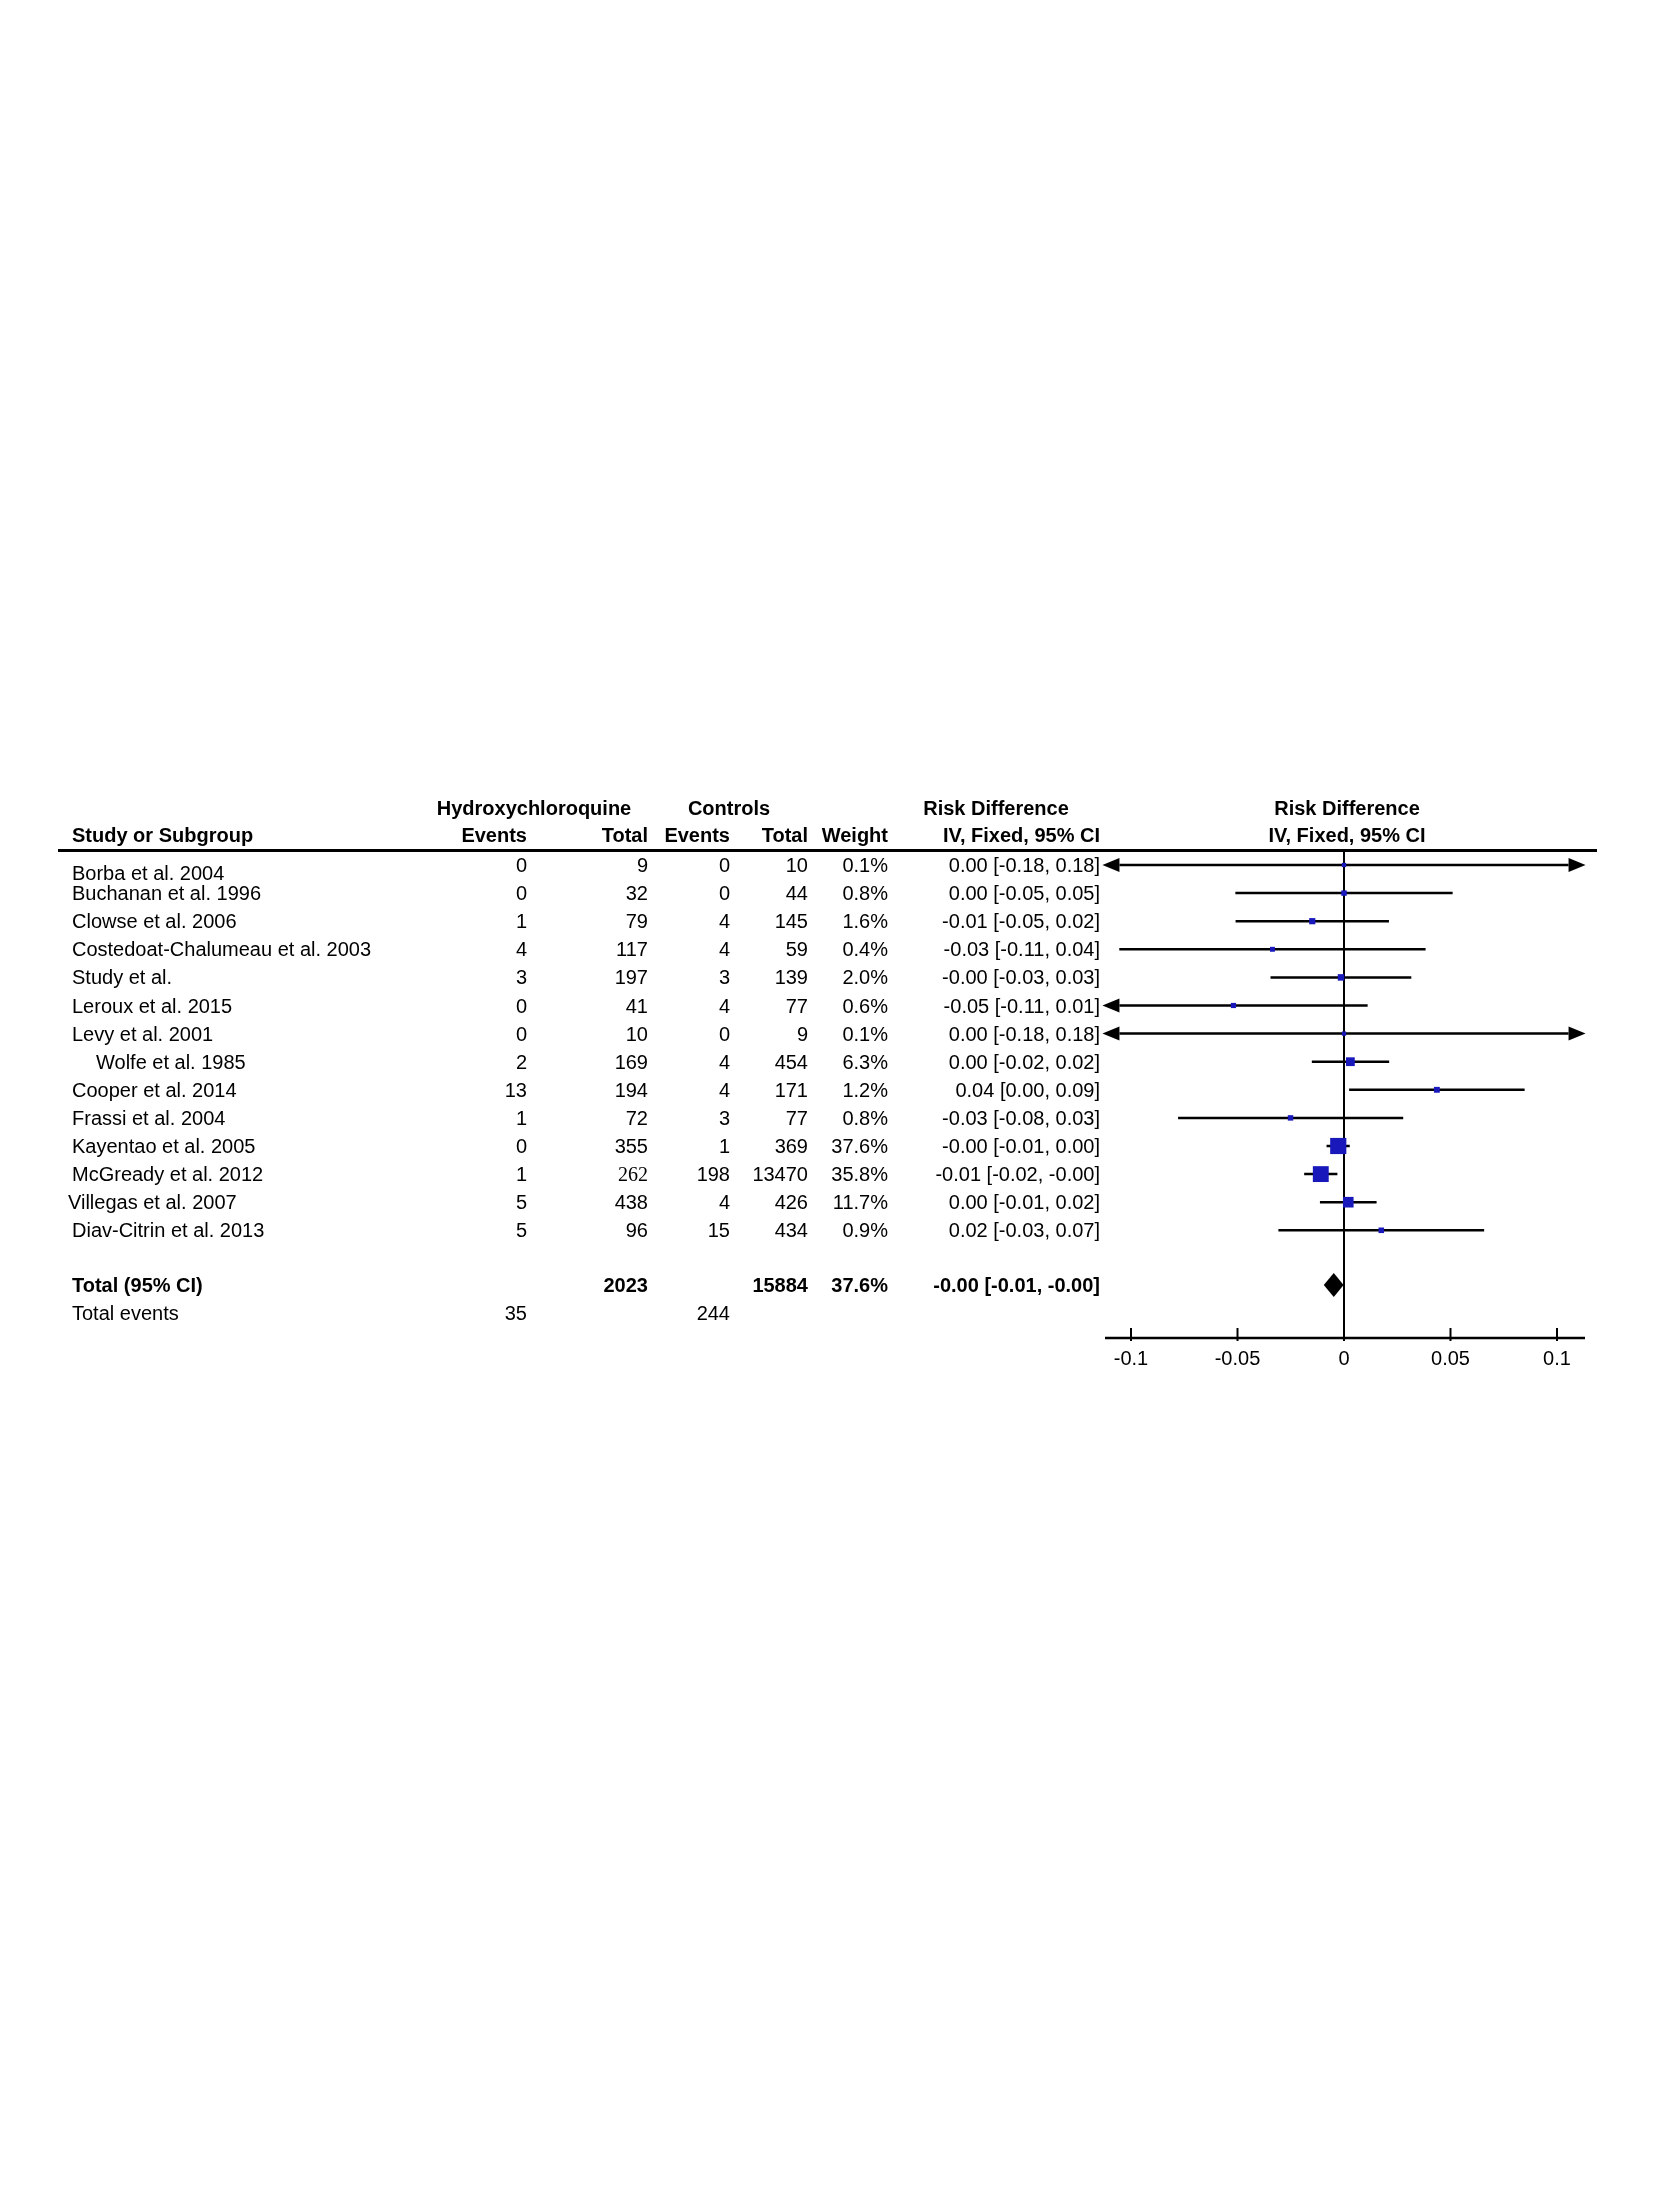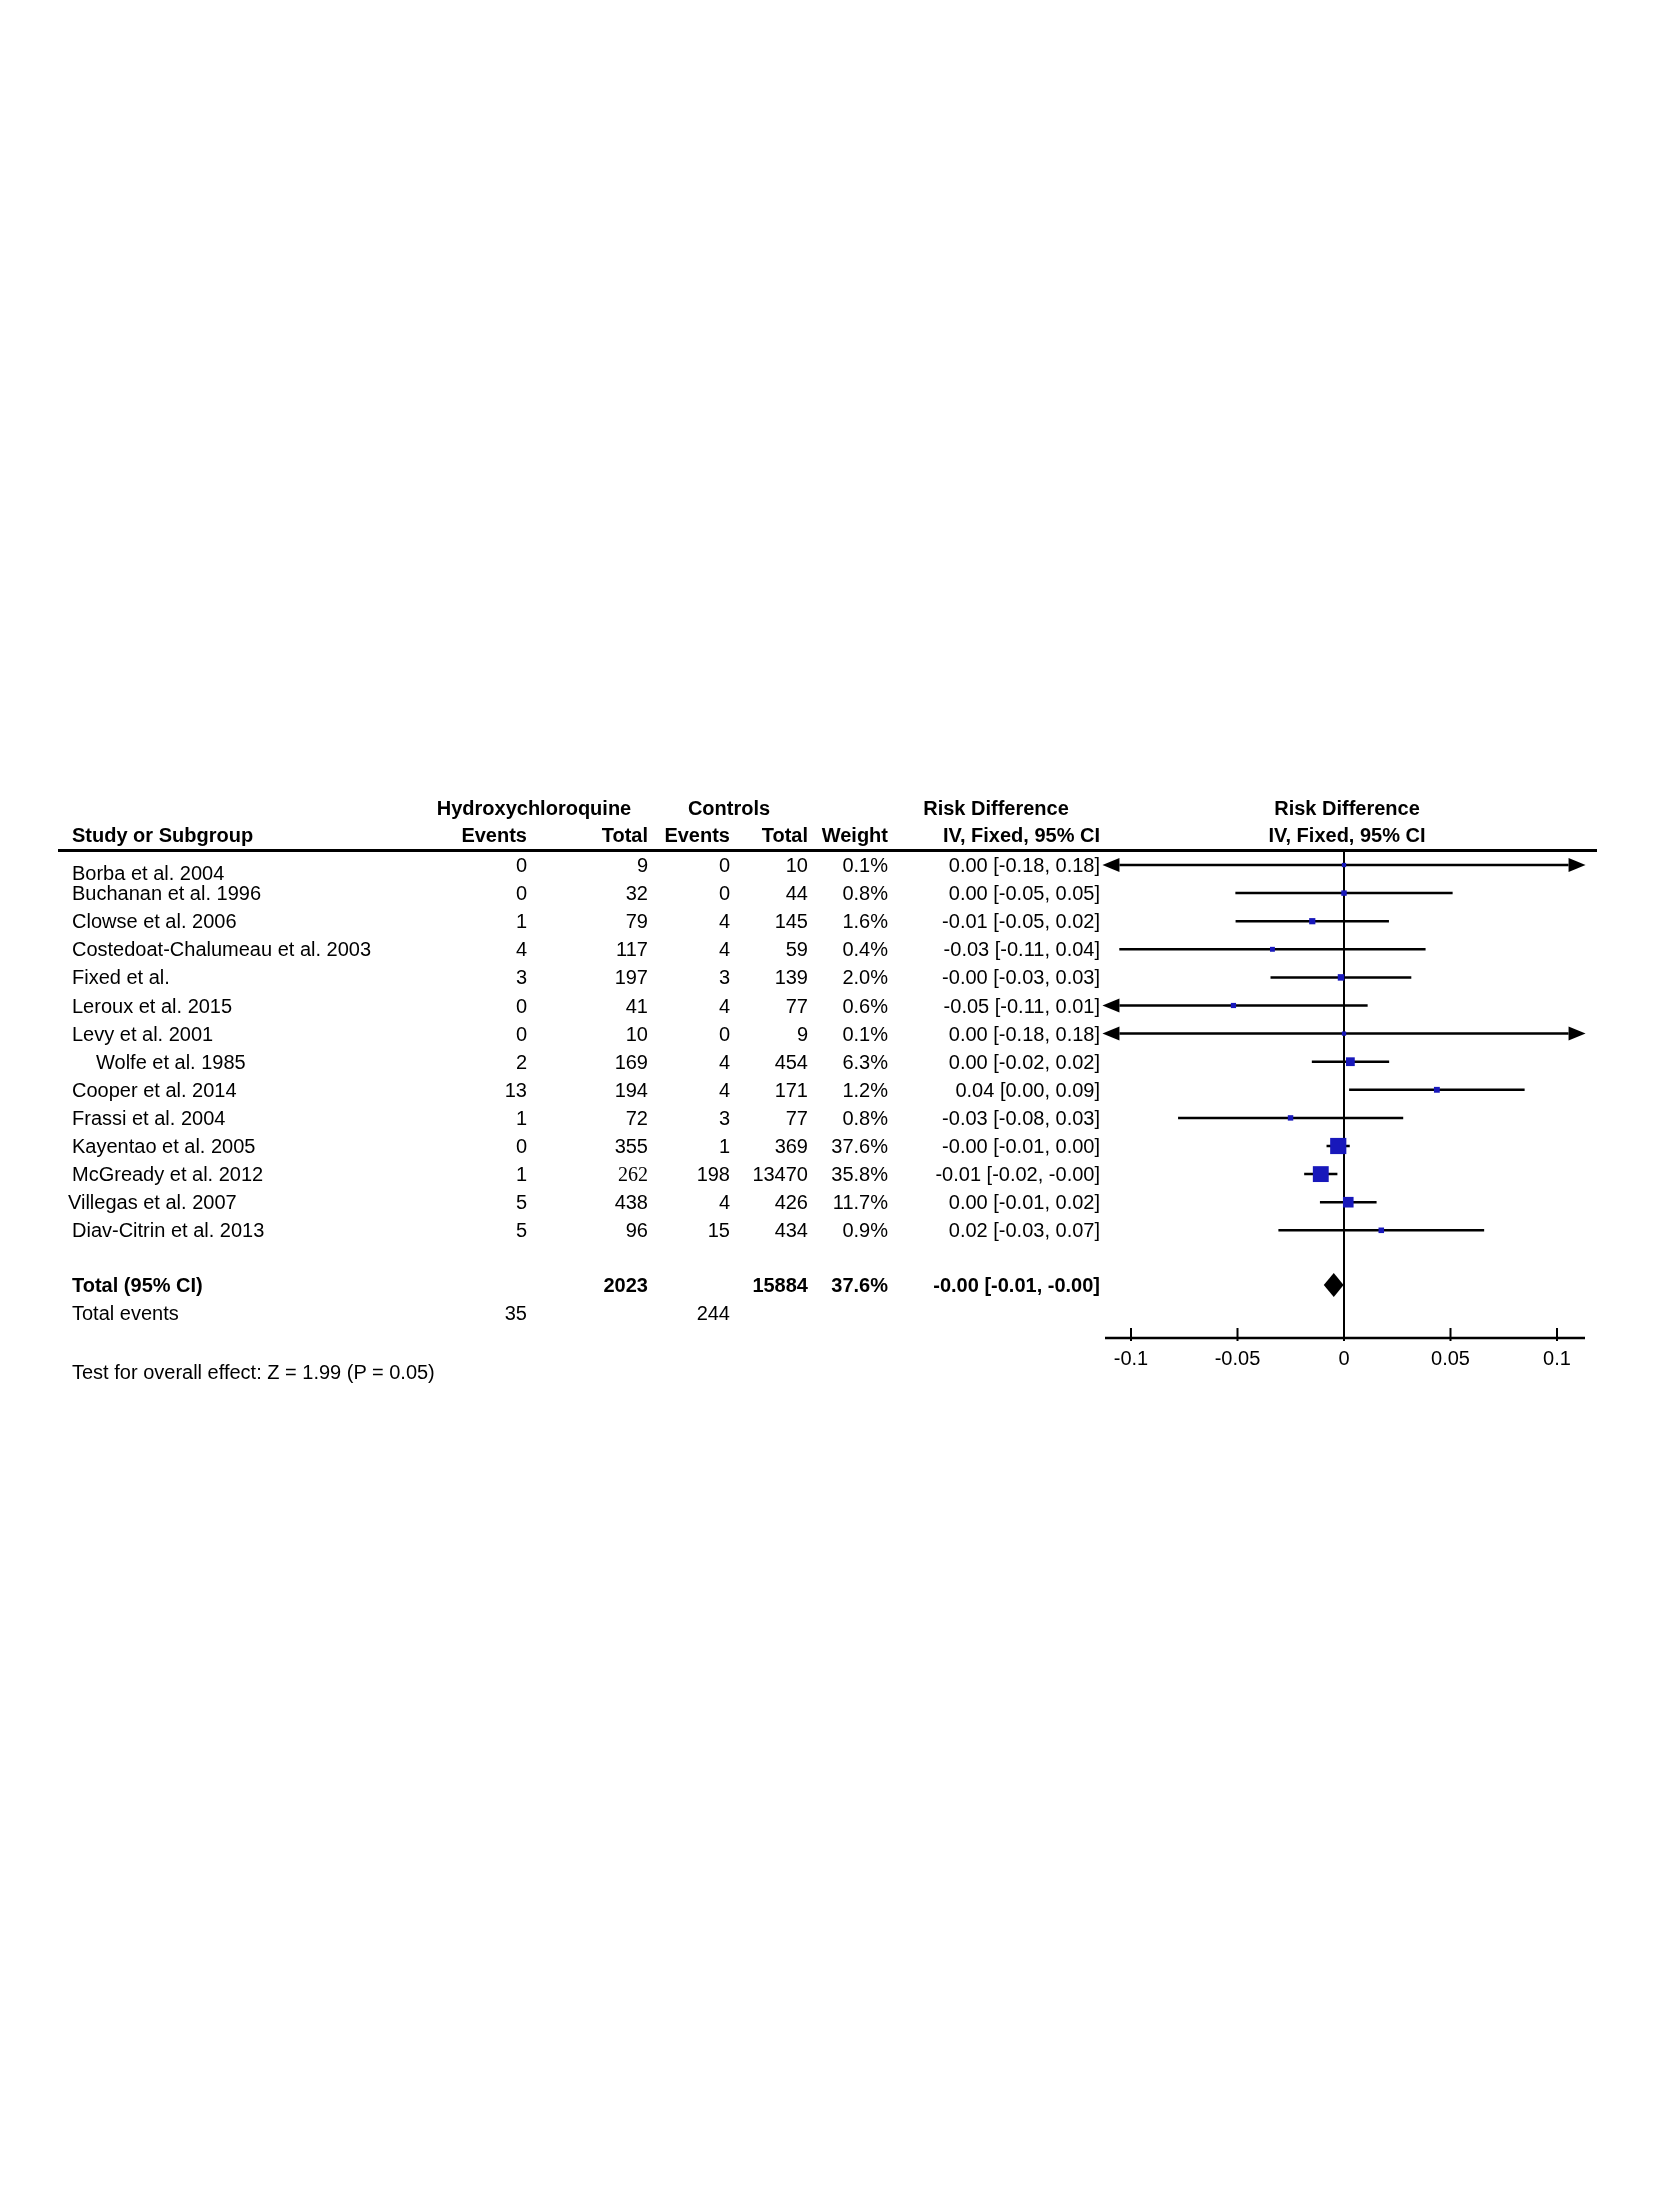--- a/index.html
+++ b/index.html
@@ -71,21 +71,21 @@
       <div>
         <div class="cell left" style="left: 72px; width: 370px; top: 935.3px;">Costedoat-Chalumeau et al. 2003</div>
         <div class="cell right" style="left: 420px; width: 107px; top: 935.3px;">4</div>
         <div class="cell right" style="left: 540px; width: 108px; top: 935.3px;">117</div>
         <div class="cell right" style="left: 652px; width: 78px; top: 935.3px;">4</div>
         <div class="cell right" style="left: 713px; width: 95px; top: 935.3px;">59</div>
         <div class="cell right" style="left: 812px; width: 76px; top: 935.3px;">0.4%</div>
         <div class="cell right" style="left: 892px; width: 208px; top: 935.3px;">-0.03 [-0.11, 0.04]</div>
       </div>
       <div>
-        <div class="cell left" style="left: 72px; width: 370px; top: 963.4px;">Fixed et al.</div>
+        <div class="cell left" style="left: 72px; width: 370px; top: 963.4px;">Study et al.</div>
         <div class="cell right" style="left: 420px; width: 107px; top: 963.4px;">3</div>
         <div class="cell right" style="left: 540px; width: 108px; top: 963.4px;">197</div>
         <div class="cell right" style="left: 652px; width: 78px; top: 963.4px;">3</div>
         <div class="cell right" style="left: 713px; width: 95px; top: 963.4px;">139</div>
         <div class="cell right" style="left: 812px; width: 76px; top: 963.4px;">2.0%</div>
         <div class="cell right" style="left: 892px; width: 208px; top: 963.4px;">-0.00 [-0.03, 0.03]</div>
       </div>
       <div>
         <div class="cell left" style="left: 72px; width: 370px; top: 991.5px;">Leroux et al. 2015</div>
         <div class="cell right" style="left: 420px; width: 107px; top: 991.5px;">0</div>
@@ -172,21 +172,20 @@
   <div class="cell bold left" style="left:72px;top:1271px;width:360px;">Total (95% CI)</div>
   <div class="cell bold right" style="left:540px;top:1271px;width:108px;">2023</div>
   <div class="cell bold right" style="left:713px;top:1271px;width:95px;">15884</div>
   <div class="cell bold right" style="left:812px;top:1271px;width:76px;">37.6%</div>
   <div class="cell bold right" style="left:892px;top:1271px;width:208px;">-0.00 [-0.01, -0.00]</div>
 
   <div class="cell left" style="left:72px;top:1299px;width:360px;">Total events</div>
   <div class="cell right" style="left:420px;top:1299px;width:107px;">35</div>
   <div class="cell right" style="left:652px;top:1299px;width:78px;">244</div>
 
-  <div class="cell left" style="left:72px;top:1358px;width:900px;">Test for overall effect: Z = 1.99 (P = 0.05)</div>
 
   <svg id="plot" class="abs" style="left:1095px;top:845px;" width="505" height="545" viewBox="0 0 505 545">
       <line x1="249" y1="4" x2="249" y2="493" stroke="#000000" stroke-width="2"></line>
       <line x1="10" y1="493" x2="490" y2="493" stroke="#000000" stroke-width="2.5"></line>
       <line x1="36" y1="483" x2="36" y2="496" stroke="#000000" stroke-width="2"></line>
       <text x="36" y="520" text-anchor="middle" font-family="&quot;Liberation Sans&quot;, sans-serif" font-size="20px" fill="#000">-0.1</text>
       <line x1="142.5" y1="483" x2="142.5" y2="496" stroke="#000000" stroke-width="2"></line>
       <text x="142.5" y="520" text-anchor="middle" font-family="&quot;Liberation Sans&quot;, sans-serif" font-size="20px" fill="#000">-0.05</text>
       <line x1="249" y1="483" x2="249" y2="496" stroke="#000000" stroke-width="2"></line>
       <text x="249" y="520" text-anchor="middle" font-family="&quot;Liberation Sans&quot;, sans-serif" font-size="20px" fill="#000">0</text>

